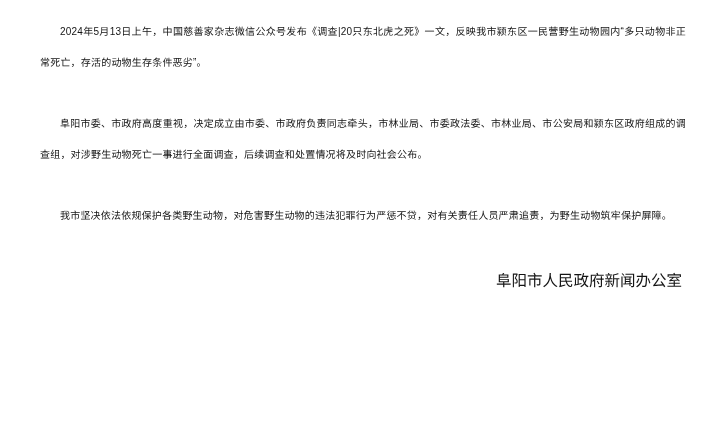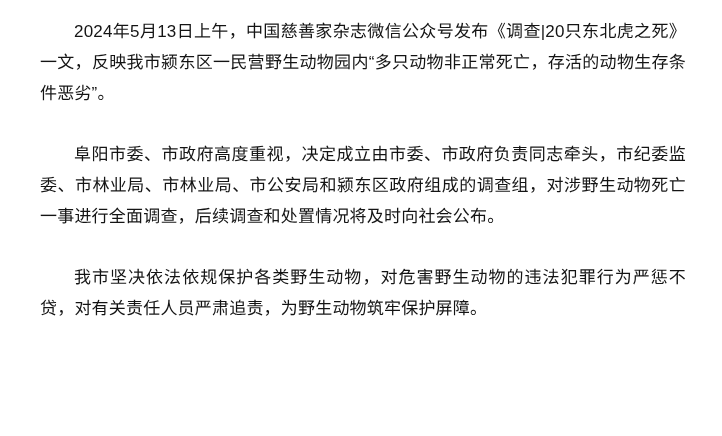--- a/index.html
+++ b/index.html
@@ -17,21 +17,21 @@
   }
   .page {
     position: relative;
     width: 722px;
     height: 436px;
     box-sizing: border-box;
     padding: 16px 36px 10px 40px;
     background: #ffffff;
   }
   .body-text {
-    font-size: 17px;
+    font-size: 10px;
     line-height: 31px;
     letter-spacing: 0.2px;
     text-align: justify;
     text-justify: inter-ideograph;
     color: #141414;
   }
   .para {
     margin: 0 0 22px 0;
     text-indent: 2em;
   }
@@ -51,19 +51,20 @@
   .signature div {
     padding-right: 4px;
   }
 </style>
 </head>
 <body>
 
 <div class="page">
   <div class="body-text">
     <p class="para para-spacer-lg">2024年5月13日上午，中国慈善家杂志微信公众号发布《调查|20只东北虎之死》一文，反映我市颍东区一民营野生动物园内“多只动物非正常死亡，存活的动物生存条件恶劣”。</p>
-    <p class="para para-spacer-lg">阜阳市委、市政府高度重视，决定成立由市委、市政府负责同志牵头，市纪委监委、市林业局、市林业局、市公安局和颍东区政府组成的调查组，对涉野生动物死亡一事进行全面调查，后续调查和处置情况将及时向社会公布。</p>
+    <p class="para para-spacer-lg">阜阳市委、市政府高度重视，决定成立由市委、市政府负责同志牵头，市林业局、市委政法委、市林业局、市公安局和颍东区政府组成的调查组，对涉野生动物死亡一事进行全面调查，后续调查和处置情况将及时向社会公布。</p>
     <p class="para">我市坚决依法依规保护各类野生动物，对危害野生动物的违法犯罪行为严惩不贷，对有关责任人员严肃追责，为野生动物筑牢保护屏障。</p>
   </div>
 
   <div class="signature">
+    <div>阜阳市人民政府新闻办公室</div>
   </div>
 </div>
 
 </body></html>

